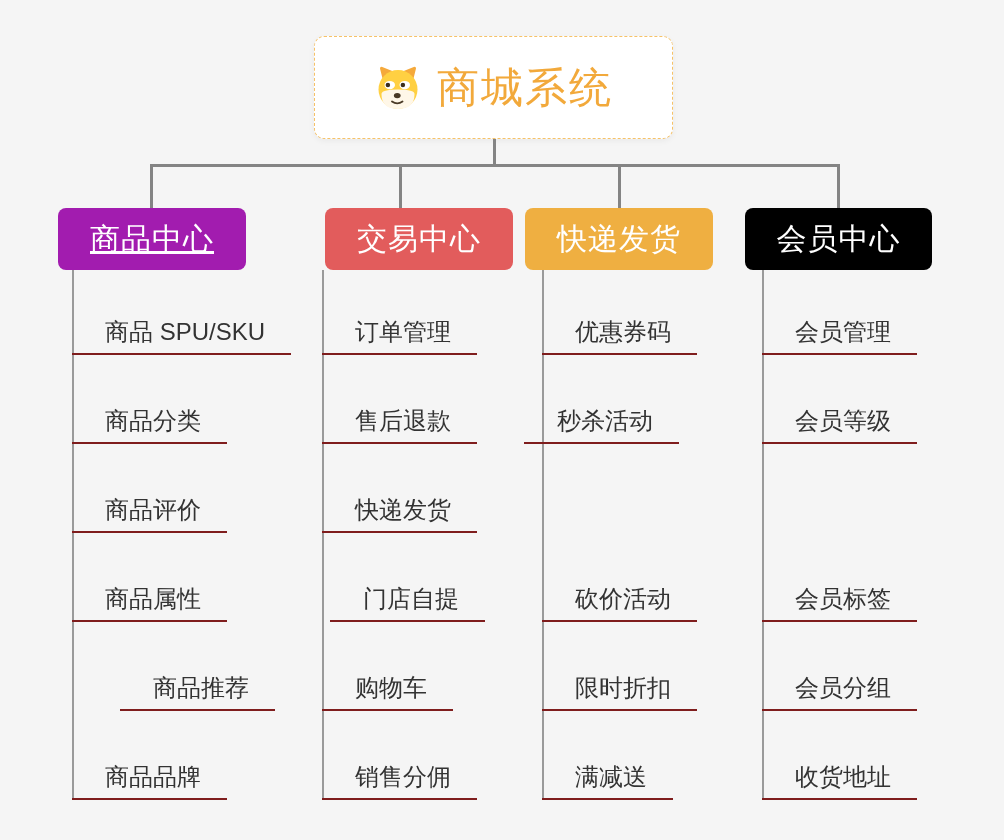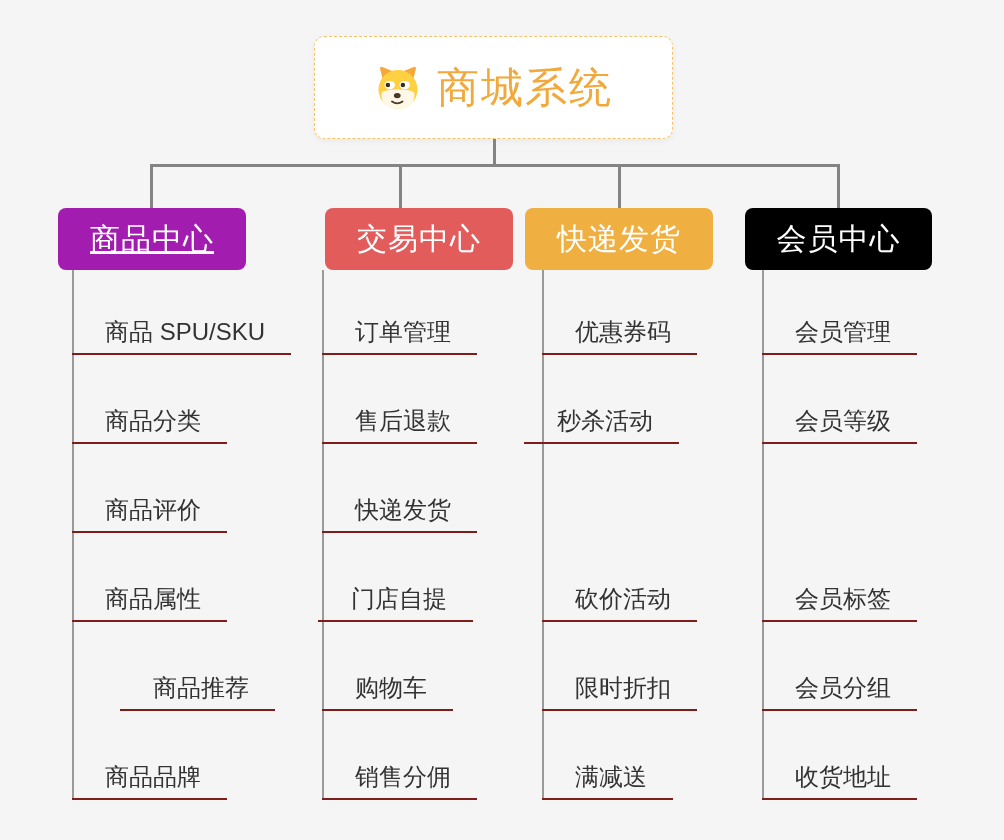--- a/index.html
+++ b/index.html
@@ -98,21 +98,21 @@
   <div class="leaf" style="left:72px;top:317px;">商品 SPU/SKU</div>
   <div class="leaf" style="left:72px;top:406px;">商品分类</div>
   <div class="leaf" style="left:72px;top:495px;">商品评价</div>
   <div class="leaf" style="left:72px;top:584px;">商品属性</div>
   <div class="leaf" style="left:72px;top:673px;margin-left:48px;">商品推荐</div>
   <div class="leaf" style="left:72px;top:762px;">商品品牌</div>
 
   <div class="leaf" style="left:322px;top:317px;">订单管理</div>
   <div class="leaf" style="left:322px;top:406px;">售后退款</div>
   <div class="leaf" style="left:322px;top:495px;">快递发货</div>
-  <div class="leaf" style="left:318px;top:584px;">门店自提</div>
+  <div class="leaf" style="left:330px;top:584px;">门店自提</div>
   <div class="leaf" style="left:322px;top:673px;">购物车</div>
   <div class="leaf" style="left:322px;top:762px;">销售分佣</div>
 
   <div class="leaf" style="left:542px;top:317px;">优惠券码</div>
   <div class="leaf" style="left:524px;top:406px;">秒杀活动</div>
   <div class="leaf" style="left:542px;top:584px;">砍价活动</div>
   <div class="leaf" style="left:542px;top:673px;">限时折扣</div>
   <div class="leaf" style="left:542px;top:762px;">满减送</div>
 
   <div class="leaf" style="left:762px;top:317px;">会员管理</div>

